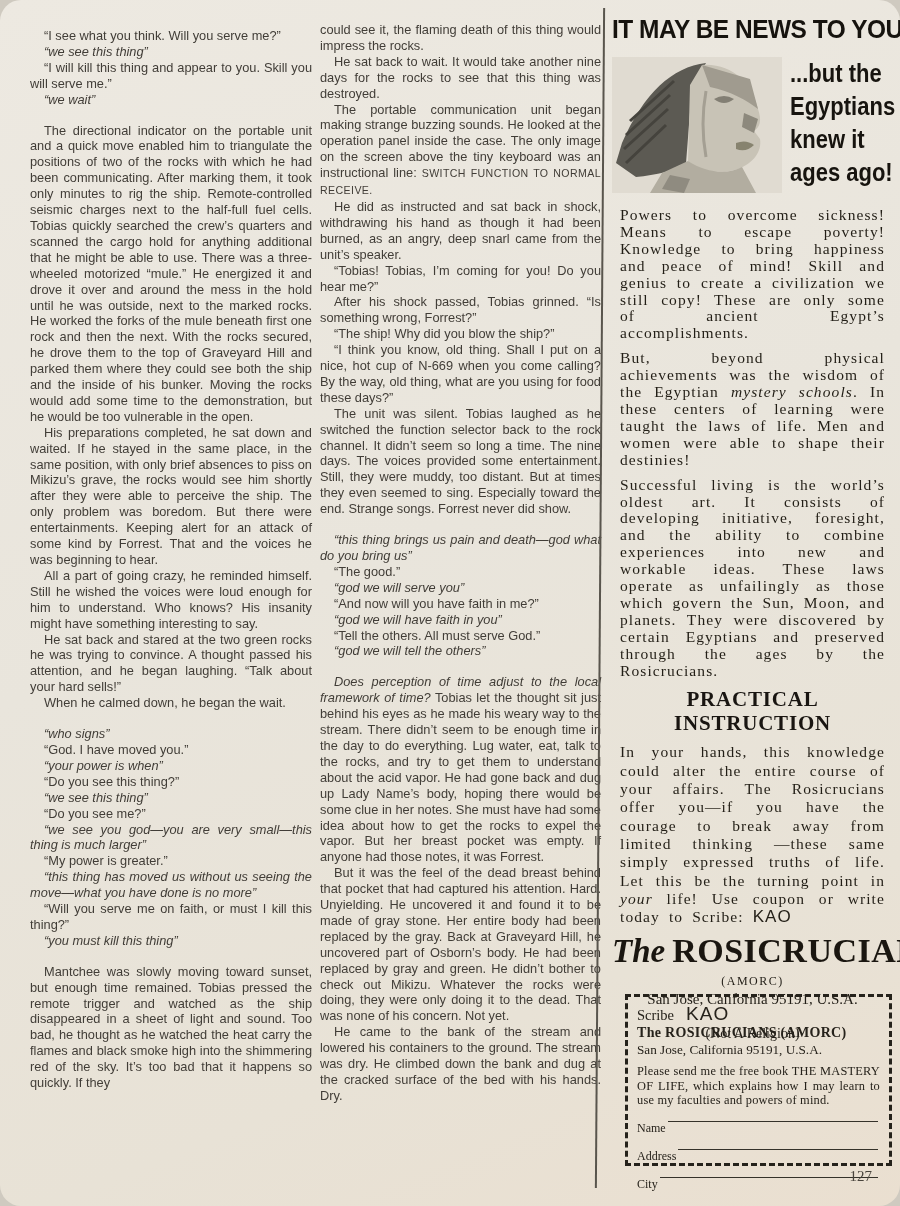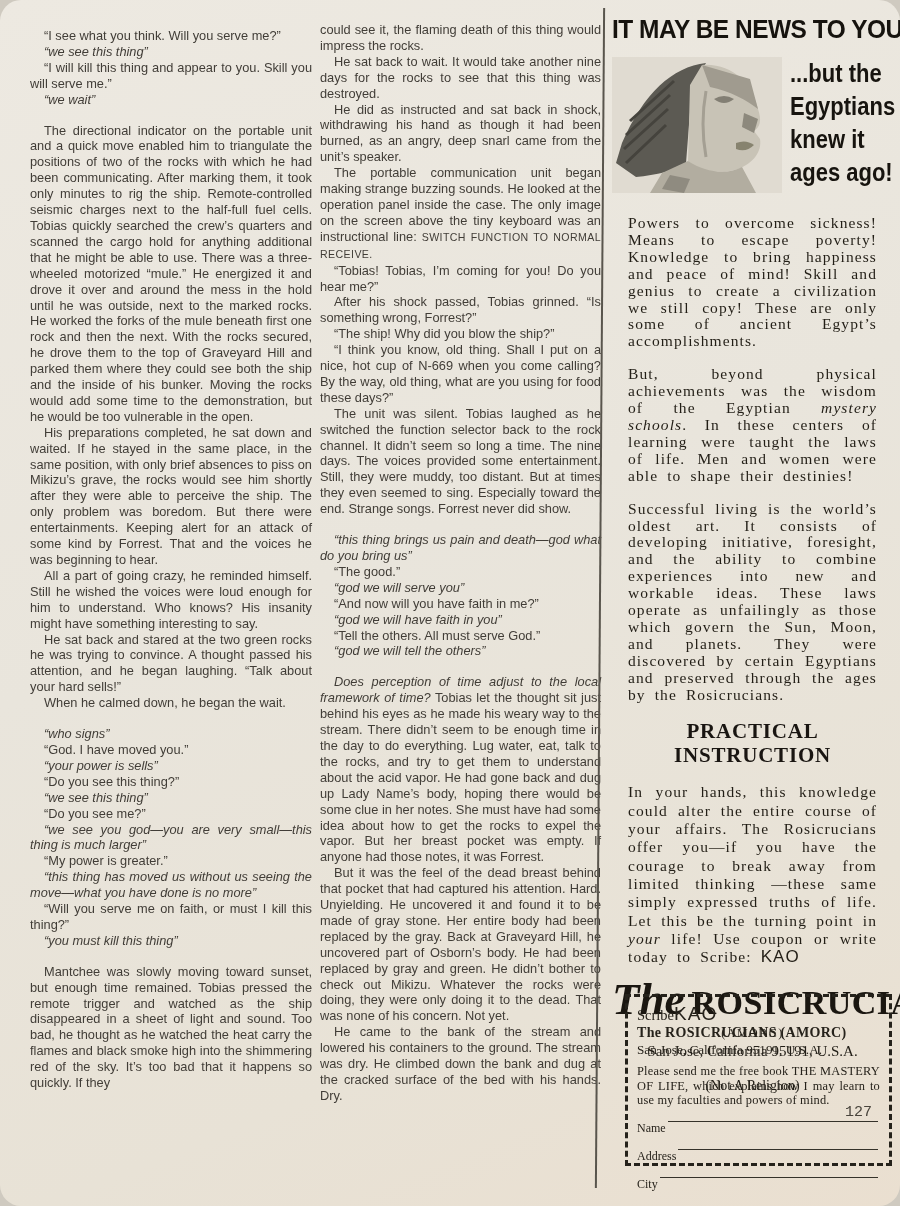--- a/index.html
+++ b/index.html
@@ -24,50 +24,50 @@
                letter-spacing:-0.5px;color:#16130e;white-space:nowrap;
                transform:scaleX(0.94);transform-origin:left;}
   .ad-hero{position:relative;height:150px;margin-top:4px;}
   .sphinx{position:absolute;left:-2px;top:2px;}
   .ad-tagline{position:absolute;left:178px;top:8px;width:120px;
               font-family:"Liberation Sans",sans-serif;font-weight:bold;font-size:25px;
               line-height:33px;color:#17140f;white-space:pre-line;
               transform:scaleX(0.88);transform-origin:left;}
   .ad-body{font-family:"Liberation Serif",serif;font-size:15.5px;line-height:16.9px;
            letter-spacing:1.1px;word-spacing:4px;text-align:justify;color:#221e16;margin-top:6px;}
-  .ad-body p{margin:16px;}
+  .ad-body p{margin:8px;}
   .ad-instruction{line-height:18.3px;margin-top:2px;}
   .stamp{font-family:"Liberation Sans",sans-serif;font-size:17px;letter-spacing:1px;}
   .ad-subhead{font-family:"Liberation Serif",serif;font-weight:bold;font-size:21px;
               line-height:24px;text-align:center;white-space:pre-line;letter-spacing:0.8px;
               margin-top:7px;color:#191511;}
   .ad-logo{margin-top:8px;text-align:center;line-height:34px;}
   .logo-the{font-family:"Liberation Serif",serif;font-style:italic;font-weight:bold;
-            font-size:45px;margin-right:7px;color:#1a1610;}
+            font-size:33px;margin-right:7px;color:#1a1610;}
   .logo-name{font-family:"Liberation Serif",serif;font-weight:bold;font-size:34px;
              letter-spacing:0.5px;color:#1a1610;}
   .ad-amorc{font-family:"Liberation Serif",serif;font-size:12px;letter-spacing:1.5px;
             text-align:center;margin-top:0px;}
   .ad-addr{font-family:"Liberation Serif",serif;font-size:15px;text-align:center;margin-top:2px;}
   .ad-notrel{font-family:"Liberation Serif",serif;font-size:14px;text-align:center;margin-top:18px;}
   
   .coupon{position:absolute;left:625px;top:994px;width:267px;height:172px;box-sizing:border-box;
           border:3px dashed #25221b;padding:6px 9px 8px 9px;
           font-family:"Liberation Serif",serif;color:#26221b;}
-  .c-row1{display:flex;align-items:baseline;gap:0;}
+  .c-row1{display:flex;align-items:baseline;gap:12px;}
   .c-scribe{font-size:14.5px;}
   .c-kao{font-family:"Liberation Sans",sans-serif;font-size:19px;letter-spacing:1px;}
   .c-org{font-size:14px;letter-spacing:0.3px;margin-top:0px;font-weight:bold;}
   .c-addr{font-size:13.2px;margin-top:1px;}
   .c-please{font-size:12.4px;line-height:14.6px;text-align:justify;margin-top:6px;
             letter-spacing:0.2px;}
   .c-field{display:flex;align-items:flex-start;margin-top:13px;font-size:12px;}
   .c-rule{flex:1;border-bottom:1.6px solid #35322a;margin:0 2px 2px 2px;}
   
-  .pageno{position:absolute;right:28px;top:1104px;font-family:Liberation Mono, monospace;
+  .pageno{position:absolute;right:28px;top:1168px;font-family:Liberation Serif, serif;
           font-size:15px;color:#49443c;}
 </style>
 </head>
 <body>
 
 <div class="page">
 
   <div class="col col1">
       <p><span>“I see what you think. Will you serve me?”</span></p>
       <p class="ital"><span>“we see this thing”</span></p>
@@ -75,38 +75,38 @@
       <p class="ital"><span>“we wait”</span></p>
       <div class="gap"></div>
       <p><span>The directional indicator on the portable unit and a quick move enabled him to triangulate the positions of two of the rocks with which he had been communicating. After marking them, it took only minutes to rig the ship. Remote-controlled seismic charges next to the half-full fuel cells. Tobias quickly searched the crew’s quarters and scanned the cargo hold for anything additional that he might be able to use. There was a three-wheeled motorized “mule.” He energized it and drove it over and around the mess in the hold until he was outside, next to the marked rocks. He worked the forks of the mule beneath first one rock and then the next. With the rocks secured, he drove them to the top of Graveyard Hill and parked them where they could see both the ship and the inside of his bunker. Moving the rocks would add some time to the demonstration, but he would be too vulnerable in the open.</span></p>
       <p><span>His preparations completed, he sat down and waited. If he stayed in the same place, in the same position, with only brief absences to piss on Mikizu’s grave, the rocks would see him shortly after they were able to perceive the ship. The only problem was boredom. But there were entertainments. Keeping alert for an attack of some kind by Forrest. That and the voices he was beginning to hear.</span></p>
       <p><span>All a part of going crazy, he reminded himself. Still he wished the voices were loud enough for him to understand. Who knows? His insanity might have something interesting to say.</span></p>
       <p><span>He sat back and stared at the two green rocks he was trying to convince. A thought passed his attention, and he began laughing. “Talk about your hard sells!”</span></p>
       <p><span>When he calmed down, he began the wait.</span></p>
       <div class="gap"></div>
       <p class="ital"><span>“who signs”</span></p>
       <p><span>“God. I have moved you.”</span></p>
-      <p class="ital"><span>“your power is sells”</span></p>
+      <p class="ital"><span>“your power is when”</span></p>
       <p><span>“Do you see this thing?”</span></p>
       <p class="ital"><span>“we see this thing”</span></p>
       <p><span>“Do you see me?”</span></p>
       <p class="ital"><span>“we see you god—you are very small—this thing is much larger”</span></p>
       <p><span>“My power is greater.”</span></p>
       <p class="ital"><span>“this thing has moved us without us seeing the move—what you have done is no more”</span></p>
       <p><span>“Will you serve me on faith, or must I kill this thing?”</span></p>
       <p class="ital"><span>“you must kill this thing”</span></p>
       <div class="gap"></div>
       <p><span>Mantchee was slowly moving toward sunset, but enough time remained. Tobias pressed the remote trigger and watched as the ship disappeared in a sheet of light and sound. Too bad, he thought as he watched the heat carry the flames and black smoke high into the shimmering red of the sky. It’s too bad that it happens so quickly. If they</span></p>
     </div>
 
   <div class="col col2">
       <p class="noindent"><span>could see it, the flaming death of this thing would impress the rocks.</span></p>
       <p><span>He sat back to wait. It would take another nine days for the rocks to see that this thing was destroyed.</span></p>
+      <p><span>The portable communication unit began making strange buzzing sounds. He looked at the operation panel inside the case. The only image on the screen above the tiny keyboard was an instructional line: </span><span class="caps">SWITCH FUNCTION TO NORMAL RECEIVE.</span></p>
       <p><span>He did as instructed and sat back in shock, withdrawing his hand as though it had been burned, as an angry, deep snarl came from the unit’s speaker.</span></p>
-      <p><span>The portable communication unit began making strange buzzing sounds. He looked at the operation panel inside the case. The only image on the screen above the tiny keyboard was an instructional line: </span><span class="caps">SWITCH FUNCTION TO NORMAL RECEIVE.</span></p>
       <p><span>“Tobias! Tobias, I’m coming for you! Do you hear me?”</span></p>
       <p><span>After his shock passed, Tobias grinned. “Is something wrong, Forrest?”</span></p>
       <p><span>“The ship! Why did you blow the ship?”</span></p>
       <p><span>“I think you know, old thing. Shall I put on a nice, hot cup of N-669 when you come calling? By the way, old thing, what are you using for food these days?”</span></p>
       <p><span>The unit was silent. Tobias laughed as he switched the function selector back to the rock channel. It didn’t seem so long a time. The nine days. The voices provided some entertainment. Still, they were muddy, too distant. But at times they even seemed to sing. Especially toward the end. Strange songs. Forrest never did show.</span></p>
       <div class="gap"></div>
       <p class="ital"><span>“this thing brings us pain and death—god what do you bring us”</span></p>
       <p><span>“The good.”</span></p>
       <p class="ital"><span>“god we will serve you”</span></p>
       <p><span>“And now will you have faith in me?”</span></p>

